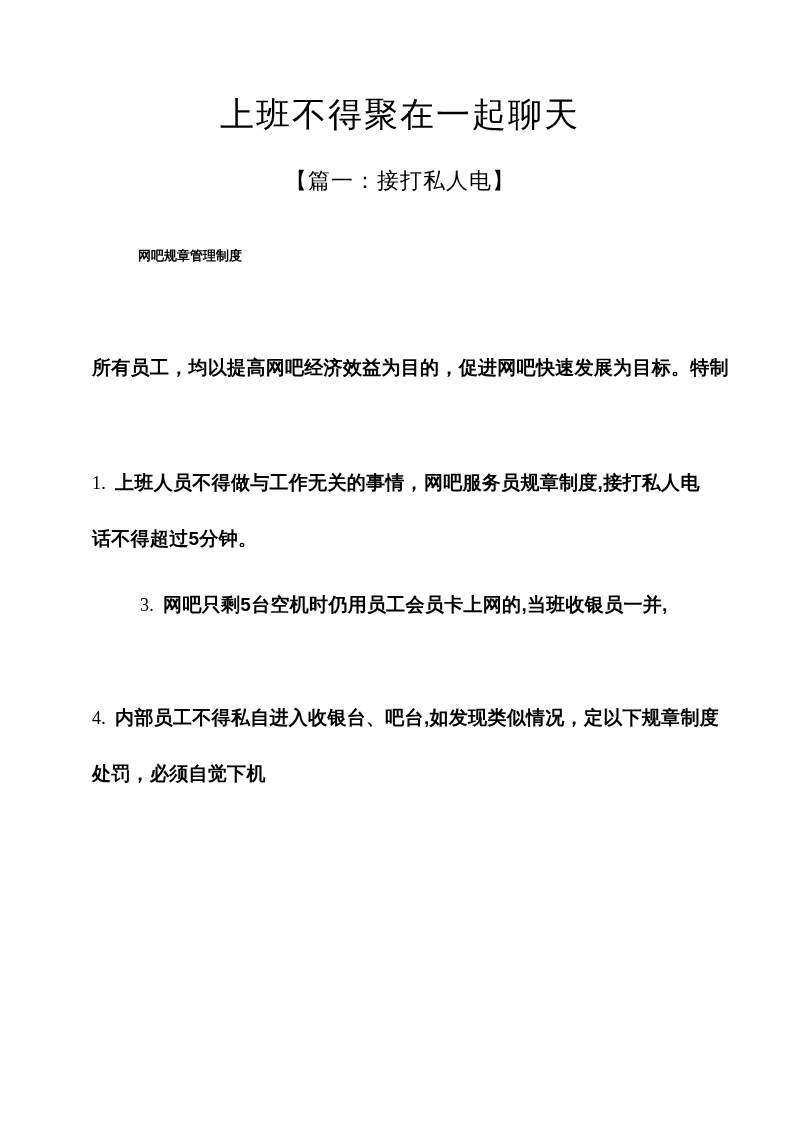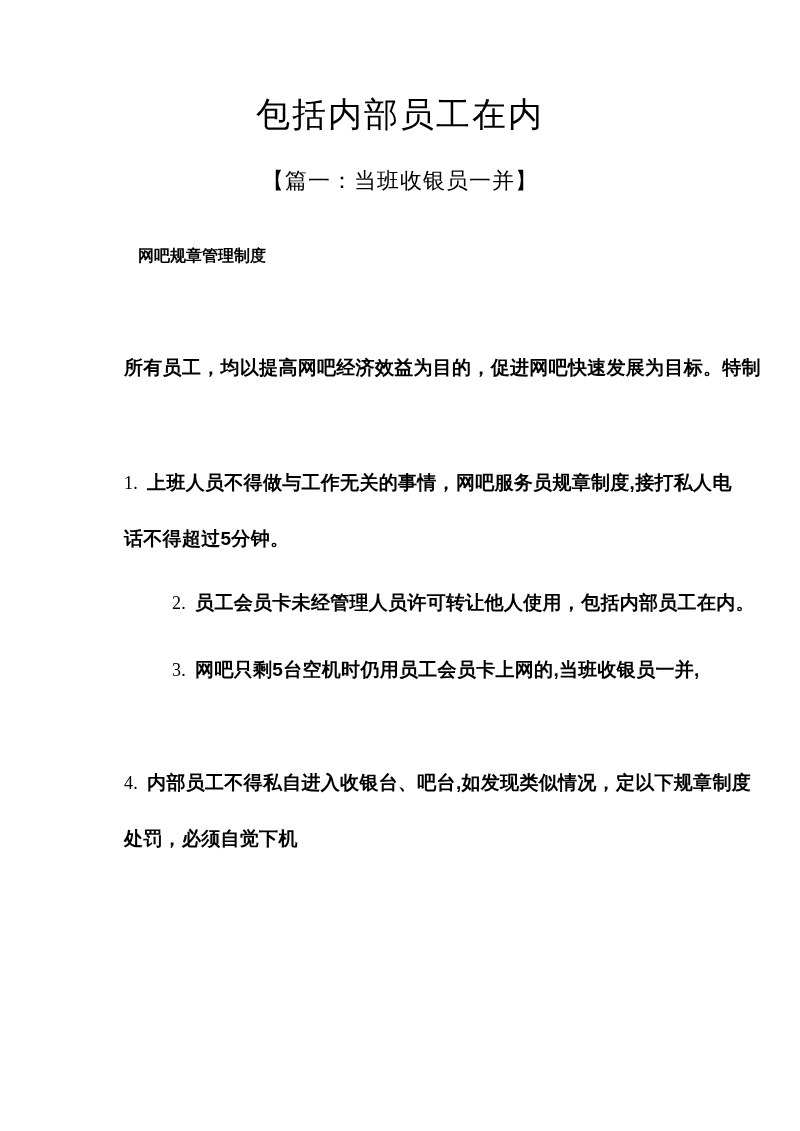--- a/index.html
+++ b/index.html
@@ -33,71 +33,66 @@
     line-height: 32px;
     letter-spacing: 1px;
     text-align: center;
     white-space: nowrap;
   }
   .section-heading {
     margin-top: 46px;
     padding-left: 46px;
     font-family: "Liberation Sans", "DejaVu Sans", sans-serif;
     font-weight: bold;
-    font-size: 16px;
+    font-size: 13px;
     line-height: 26px;
   }
   .para {
     font-family: "Liberation Sans", "DejaVu Sans", sans-serif;
     font-weight: bold;
     font-size: 19px;
     line-height: 55px;
     letter-spacing: 0.3px;
   }
-  .para .line { white-space: nowrap; margin-left: 32px; }
+  .para .line { white-space: nowrap; }
   .intro  { margin-top: 71px; }
   .rule-1 { margin-top: 60px; }
   .rule-2 { margin-top: 9px;  padding-left: 48px; }
   .rule-3 { margin-top: 11px; padding-left: 48px; }
   .rule-4 { margin-top: 57px; }
   .num {
     font-family: "Liberation Serif", "DejaVu Serif", serif;
     font-weight: normal;
     font-size: 18px;
     margin-right: 9px;
   }
 </style>
 </head>
 <body>
 
 <div class="page">
   <div class="content">
 
-    <h1 class="doc-title">包括内部员工在内</h1>
+    <h1 class="doc-title">上班不得聚在一起聊天</h1>
 
-    <div class="doc-subtitle">【篇一：当班收银员一并】</div>
+    <div class="doc-subtitle">【篇一：接打私人电】</div>
 
     <div class="section-heading">网吧规章管理制度</div>
 
     <div class="para intro">
       <div class="line">所有员工，均以提高网吧经济效益为目的，促进网吧快速发展为目标。特制</div>
     </div>
 
     <div class="para rule-1">
       <div class="line">
         <span class="num">1.</span><span>上班人员不得做与工作无关的事情，网吧服务员规章制度,接打私人电</span>
       </div>
       <div class="line">话不得超过5分钟。</div>
     </div>
 
-    <div class="para rule-2">
-      <div class="line">
-        <span class="num">2.</span><span>员工会员卡未经管理人员许可转让他人使用，包括内部员工在内。</span>
-      </div>
-    </div>
 
     <div class="para rule-3">
       <div class="line">
         <span class="num">3.</span><span>网吧只剩5台空机时仍用员工会员卡上网的,当班收银员一并,</span>
       </div>
     </div>
 
     <div class="para rule-4">
       <div class="line">
         <span class="num">4.</span><span>内部员工不得私自进入收银台、吧台,如发现类似情况，定以下规章制度</span>

